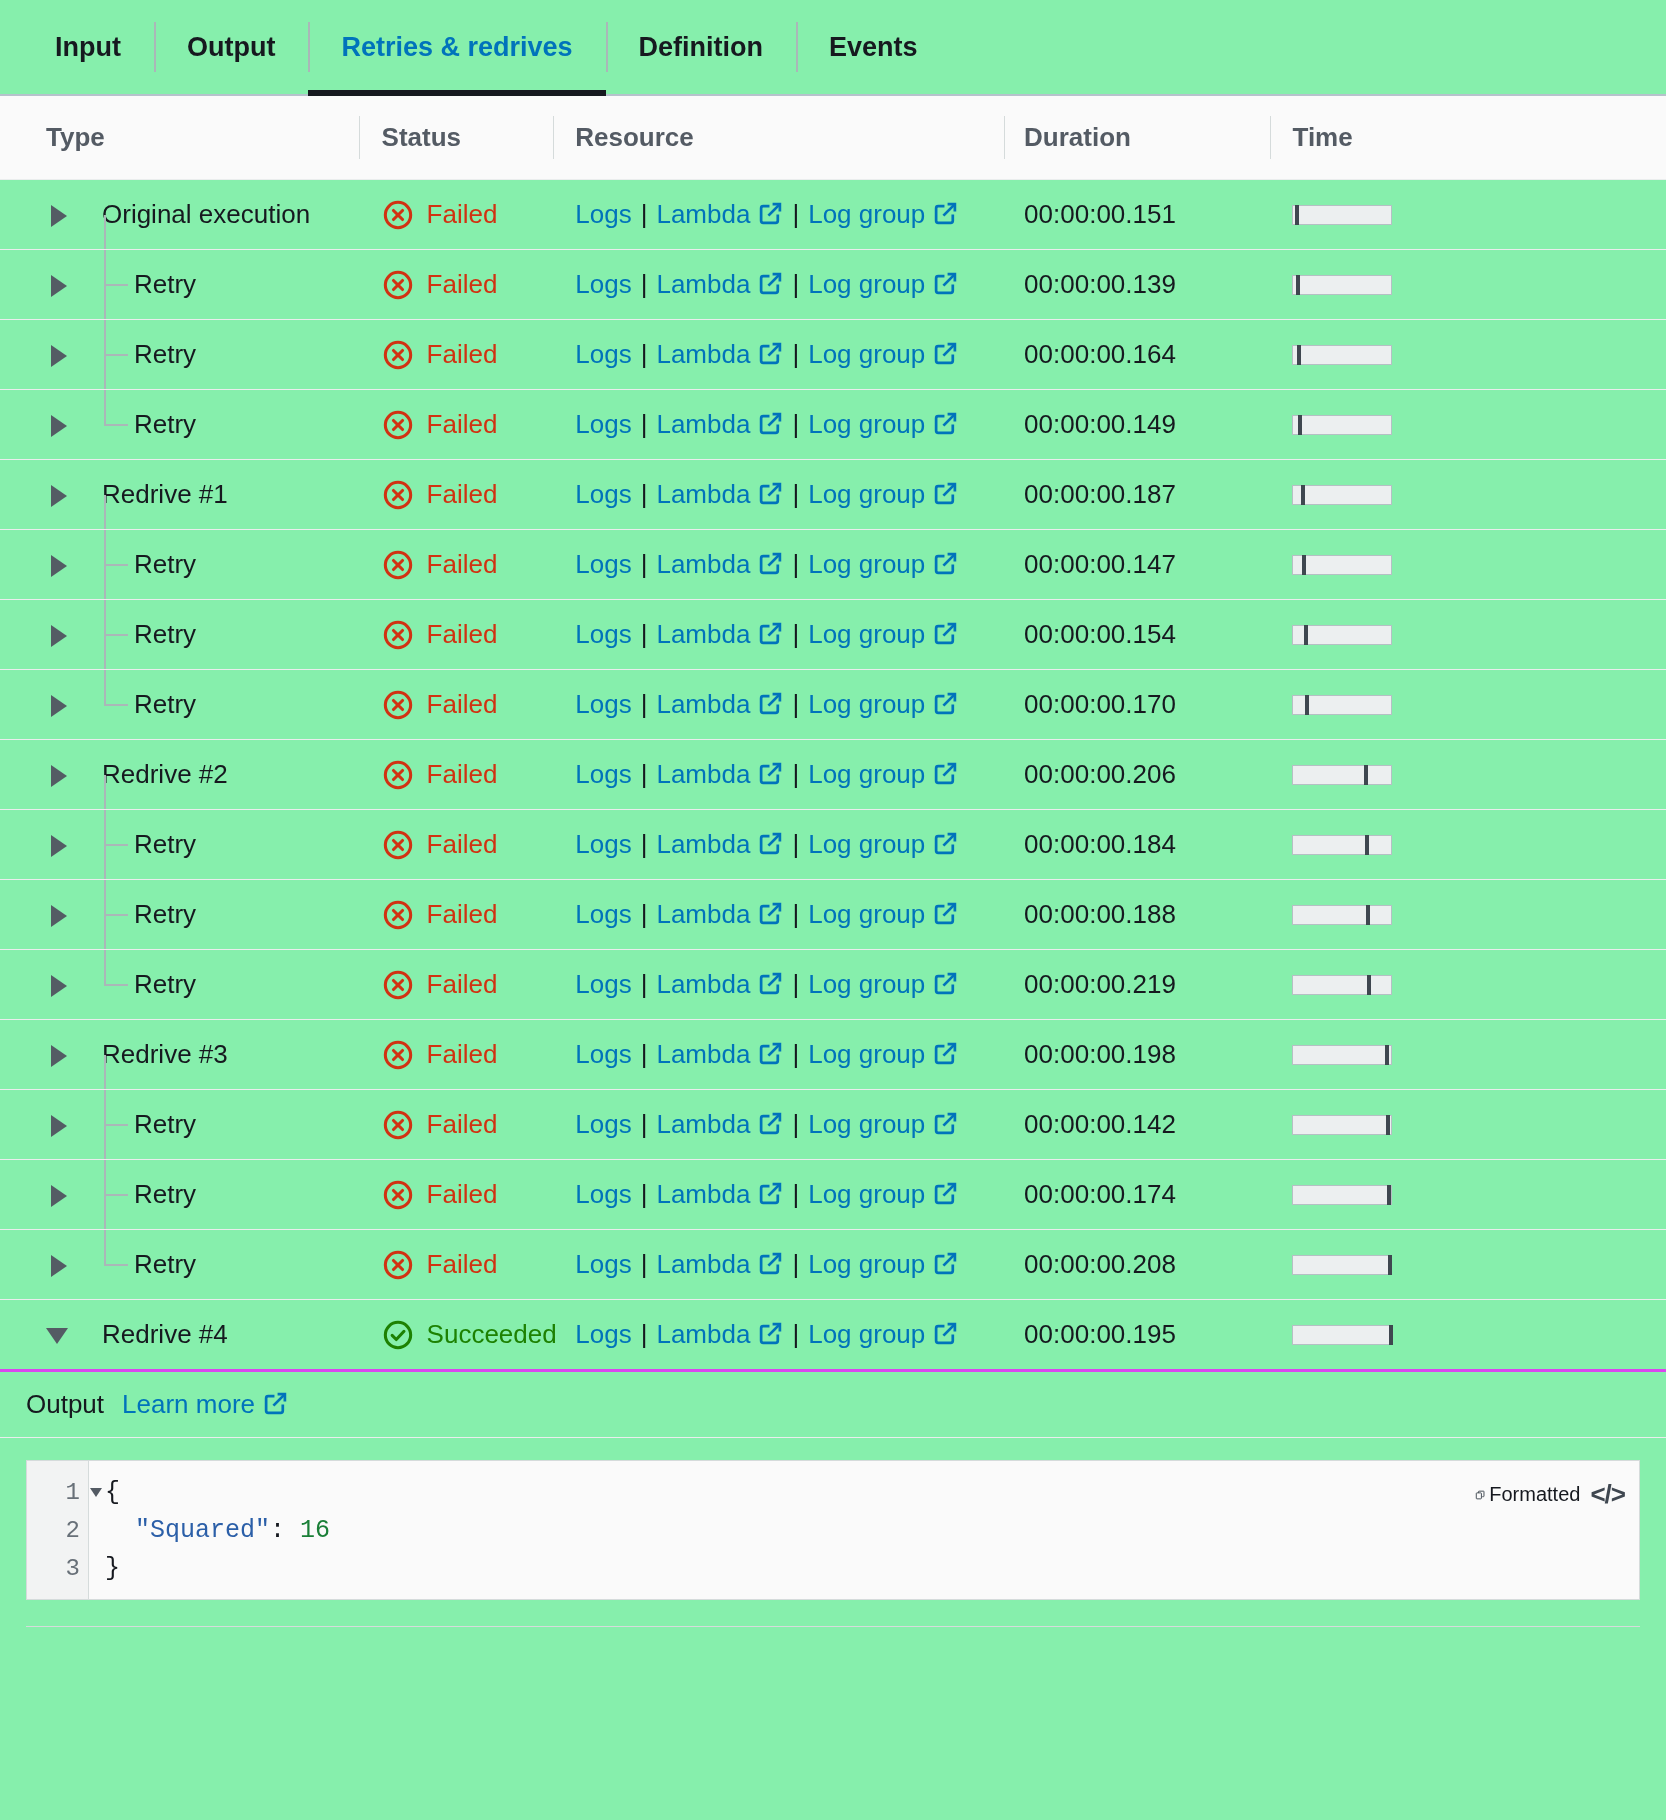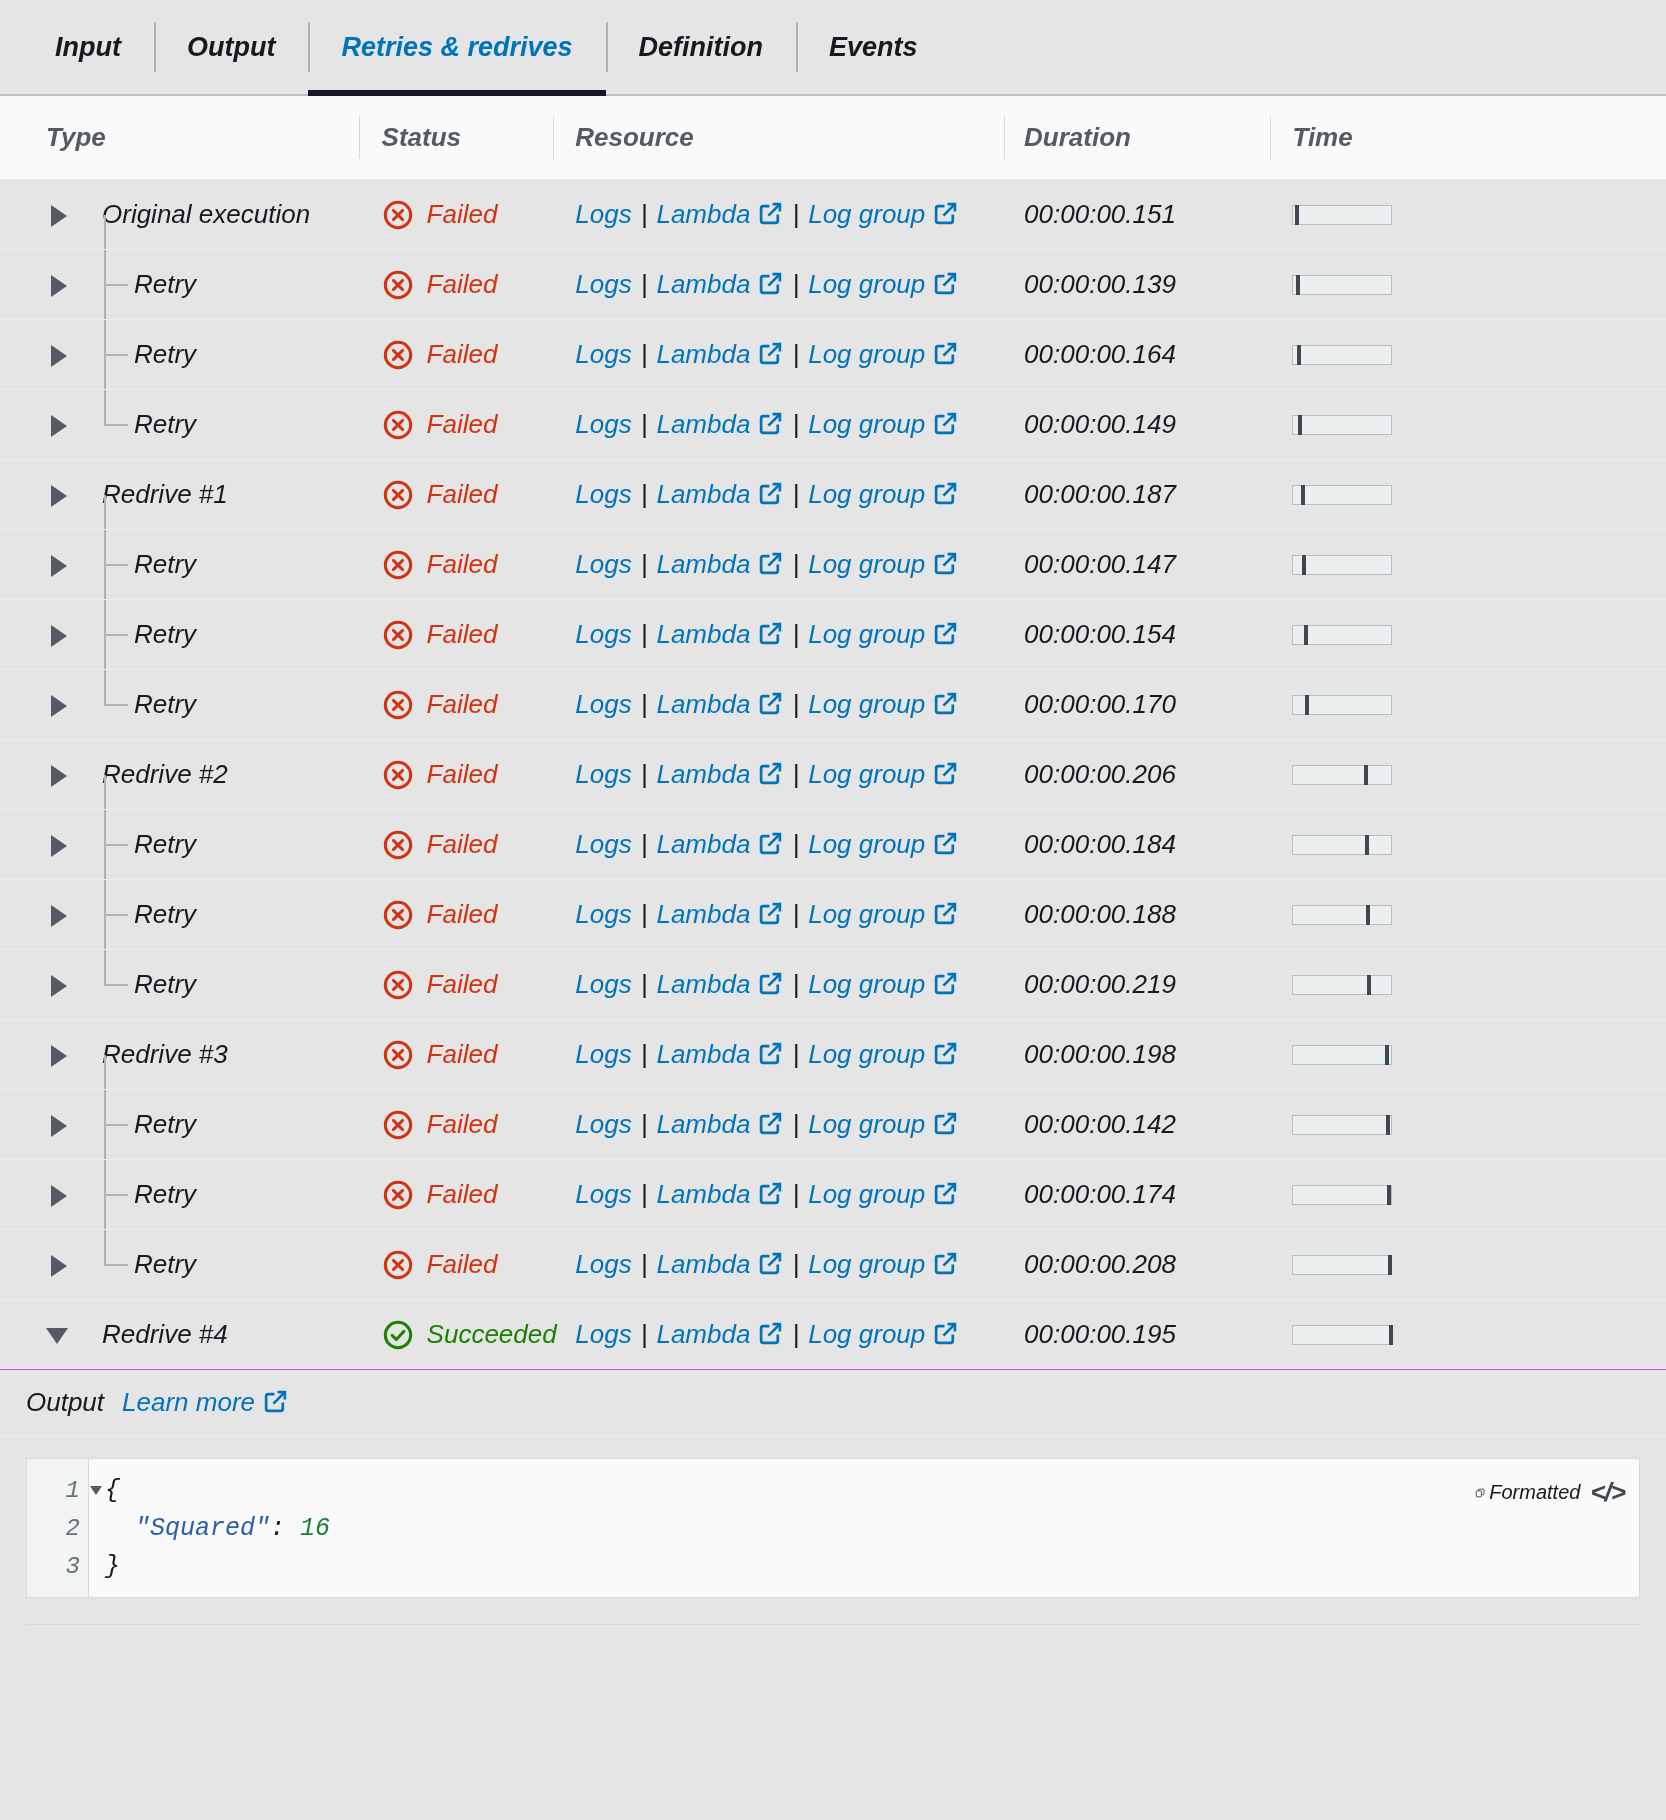--- a/index.html
+++ b/index.html
@@ -4,23 +4,22 @@
 <style>
   * { box-sizing: border-box; }
   html, body {
     margin: 0; padding: 0;
     background: #ffffff;
     font-family: "Liberation Sans", sans-serif;
   }
   #page {
     width: 1666px; height: 1820px;
     position: relative;
-    background: #e5e5e5;
+    background: #86efac;
     overflow: hidden;
-    font-style: italic;
   }
 
   
   .tabbar {
     display: flex;
     align-items: stretch;
     height: 96px;
     padding-left: 22px;
     border-bottom: 2px solid #b6c2cc;
     position: relative;
@@ -84,21 +83,21 @@
   .col-time   { width: 386px; padding-left: 22px !important; }
 
   table.retries tbody td {
     border-bottom: 1px solid #eaeded;
     font-size: 26px;
     color: #16191f;
     height: 69px;
     padding: 0;
     vertical-align: middle;
   }
-  tr.row:last-child td { border-bottom: 1px solid #d946ef; }
+  tr.row:last-child td { border-bottom: 3px solid #d946ef; }
 
   
   .typecell {
     display: flex;
     align-items: center;
     height: 69px;
     position: relative;
     padding-left: 46px;
   }
   .caret {

